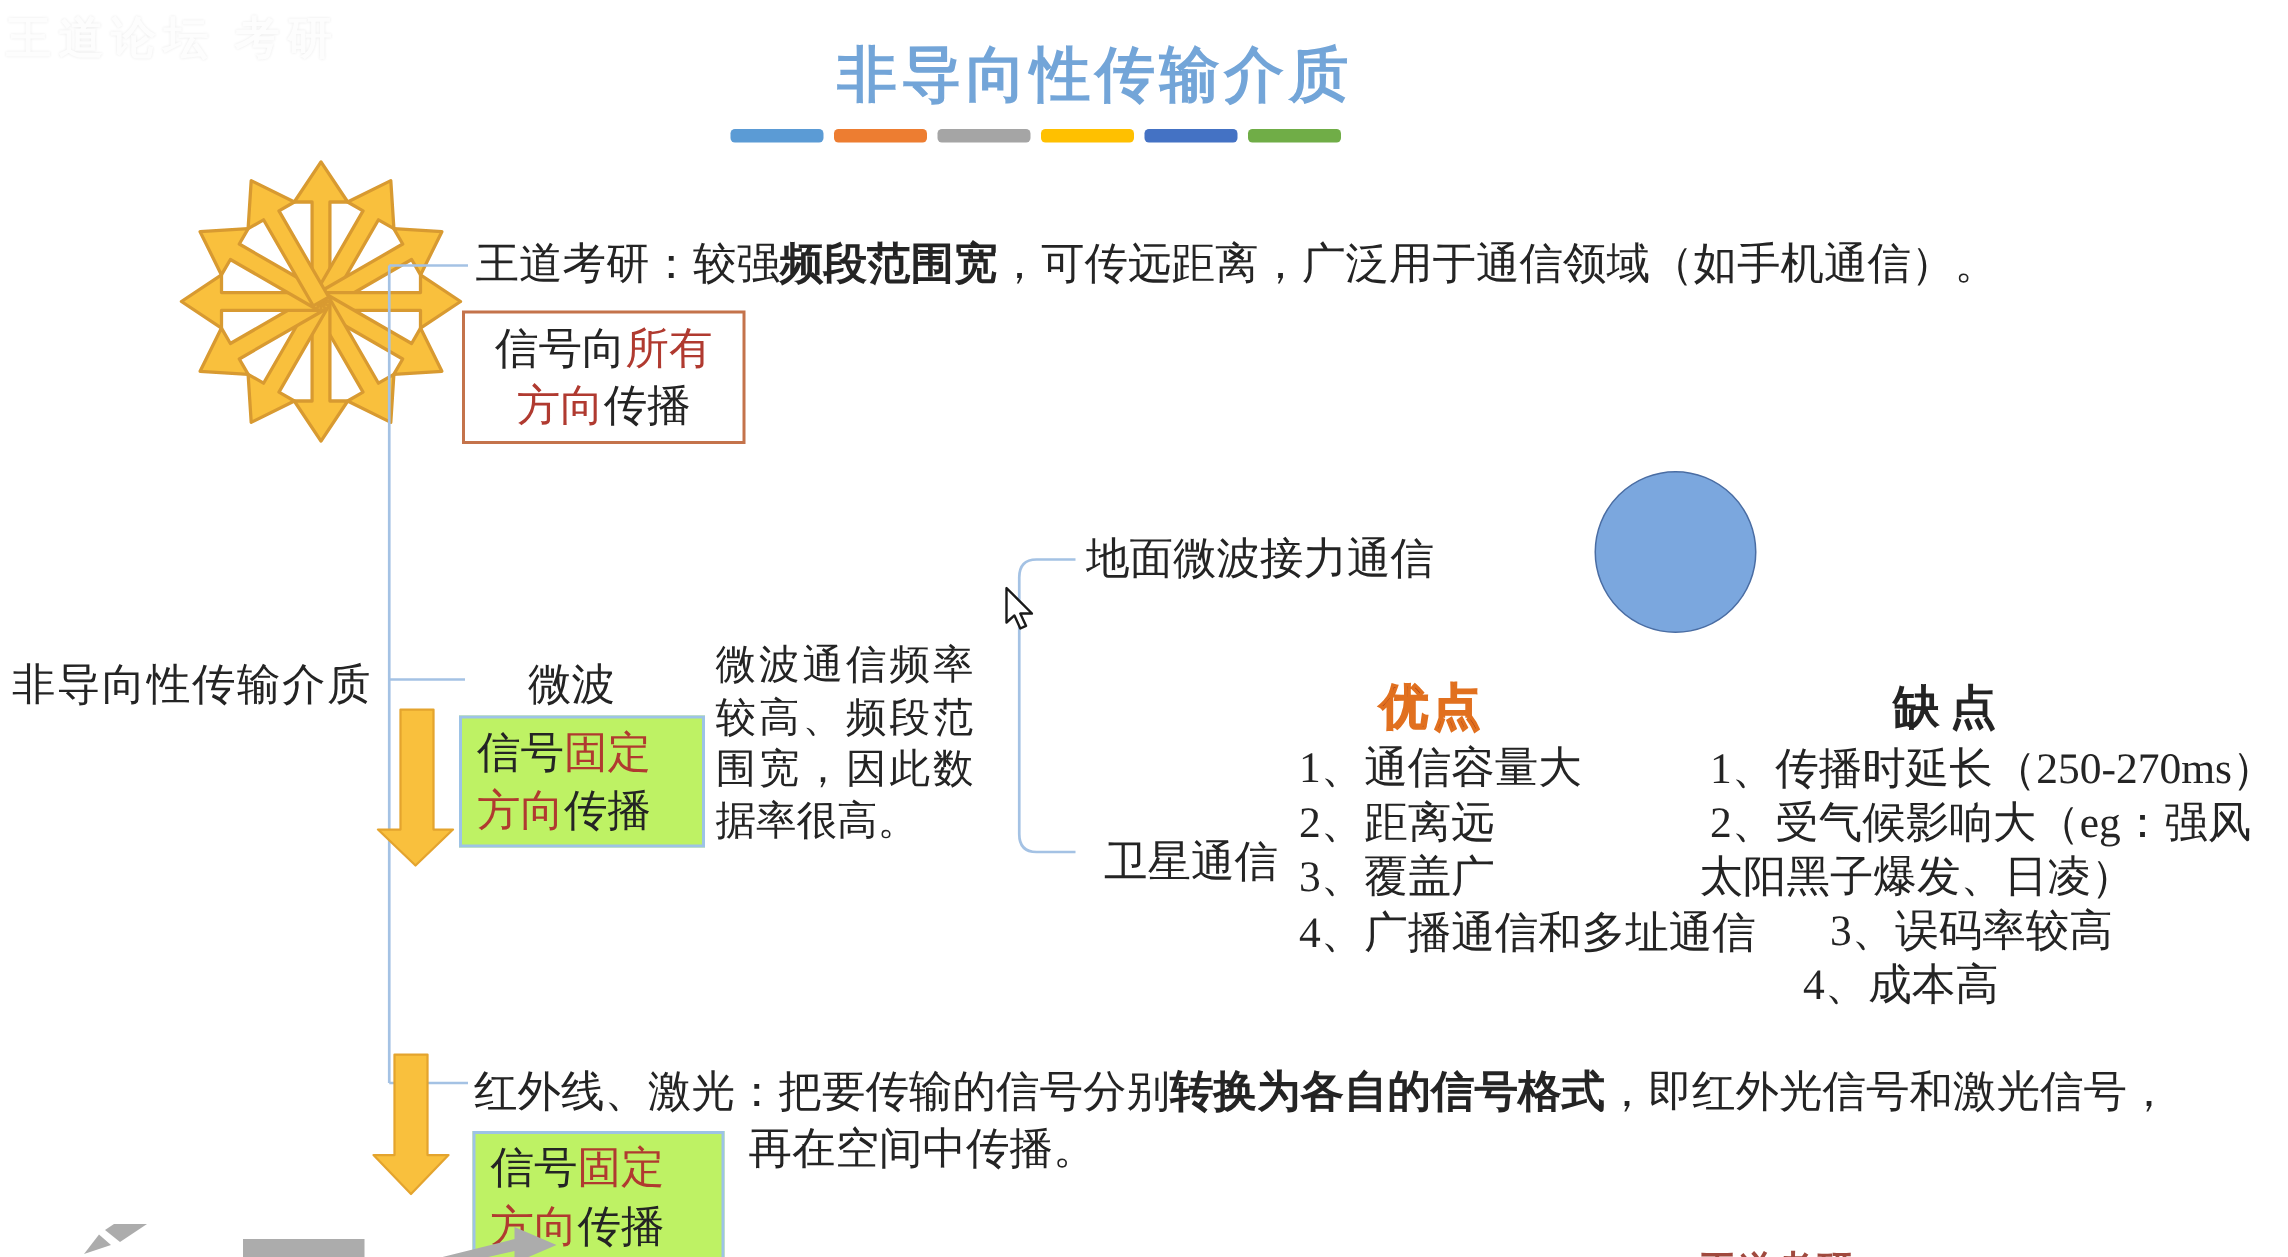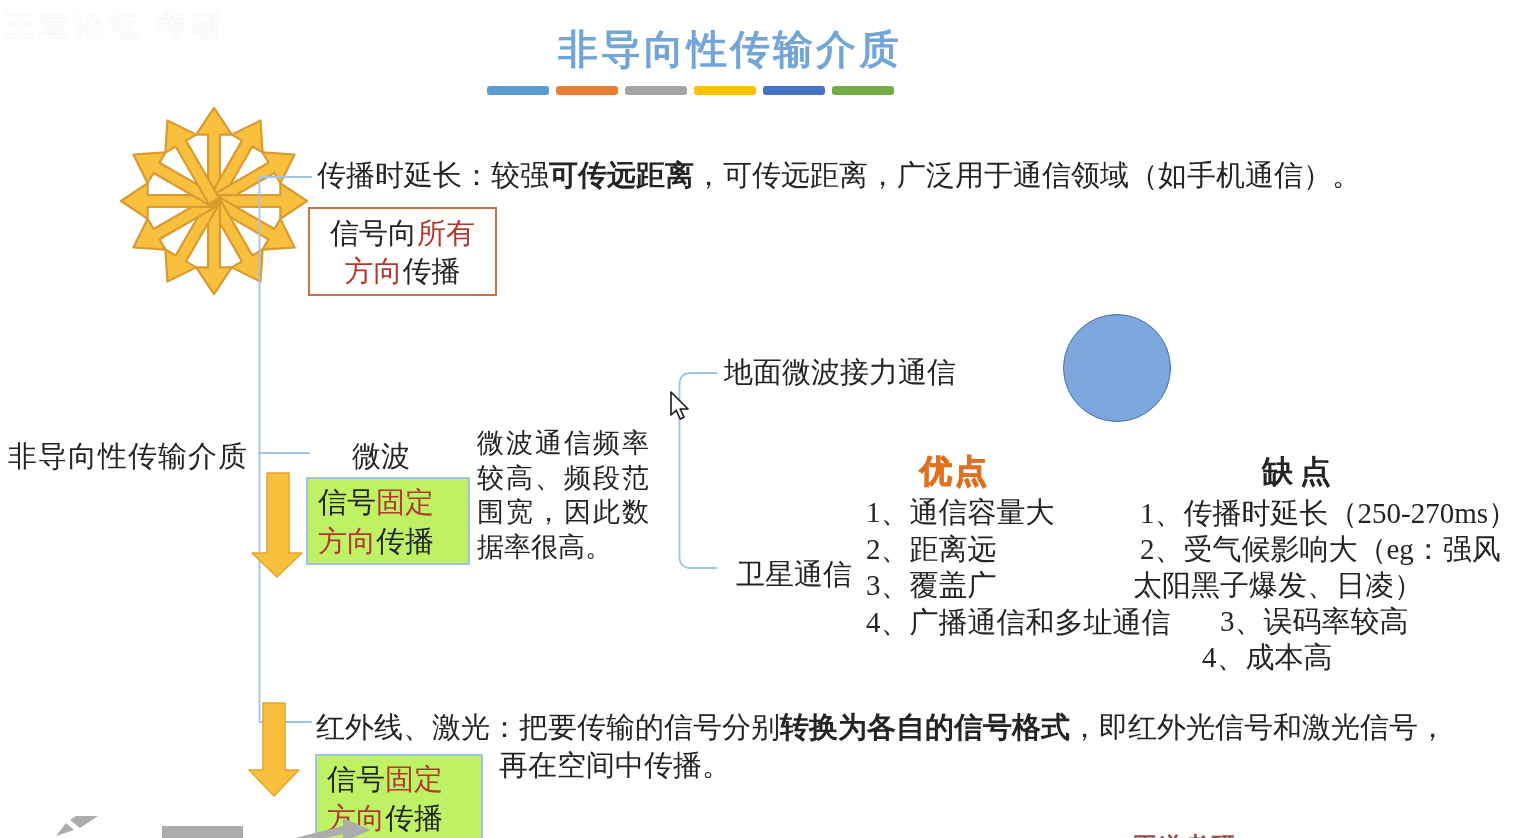--- a/index.html
+++ b/index.html
@@ -119,21 +119,21 @@
       <path d="M259.5,722 H312"></path>
       <path d="M717,373 H691 Q679.5,373 679.5,385 V556 Q679.5,568 691,568 H717"></path>
     </g>
     <g fill="#f9c03d" stroke="#e4a42e" stroke-width="1.5" stroke-linejoin="round">
       <path d="M267,473 L289,473 L289,553 L302,553 L277,577 L252,553 L267,553 Z"></path>
       <path d="M263,703 L285,703 L285,770 L299,770 L274,796 L249,770 L263,770 Z"></path>
     </g>
   </svg>
 
   <div class="abs nowrap" id="radio-line">
-    <span>传播时延长：较强</span><span class="bold">可传远距离</span><span>，可传远距离，广泛用于通信领域（如手机通信）。</span>
+    <span>王道考研：较强</span><span class="bold">频段范围宽</span><span>，可传远距离，广泛用于通信领域（如手机通信）。</span>
   </div>
   <div class="abs" id="box-all-dir">
     <div><span>信号向</span><span class="red">所有</span></div>
     <div><span class="red">方向</span><span>传播</span></div>
   </div>
 
   <div class="abs nowrap" id="root-label">非导向性传输介质</div>
 
   <div class="abs nowrap" id="microwave-label">微波</div>
   <div class="abs box-blue" id="box-fixed-1">

